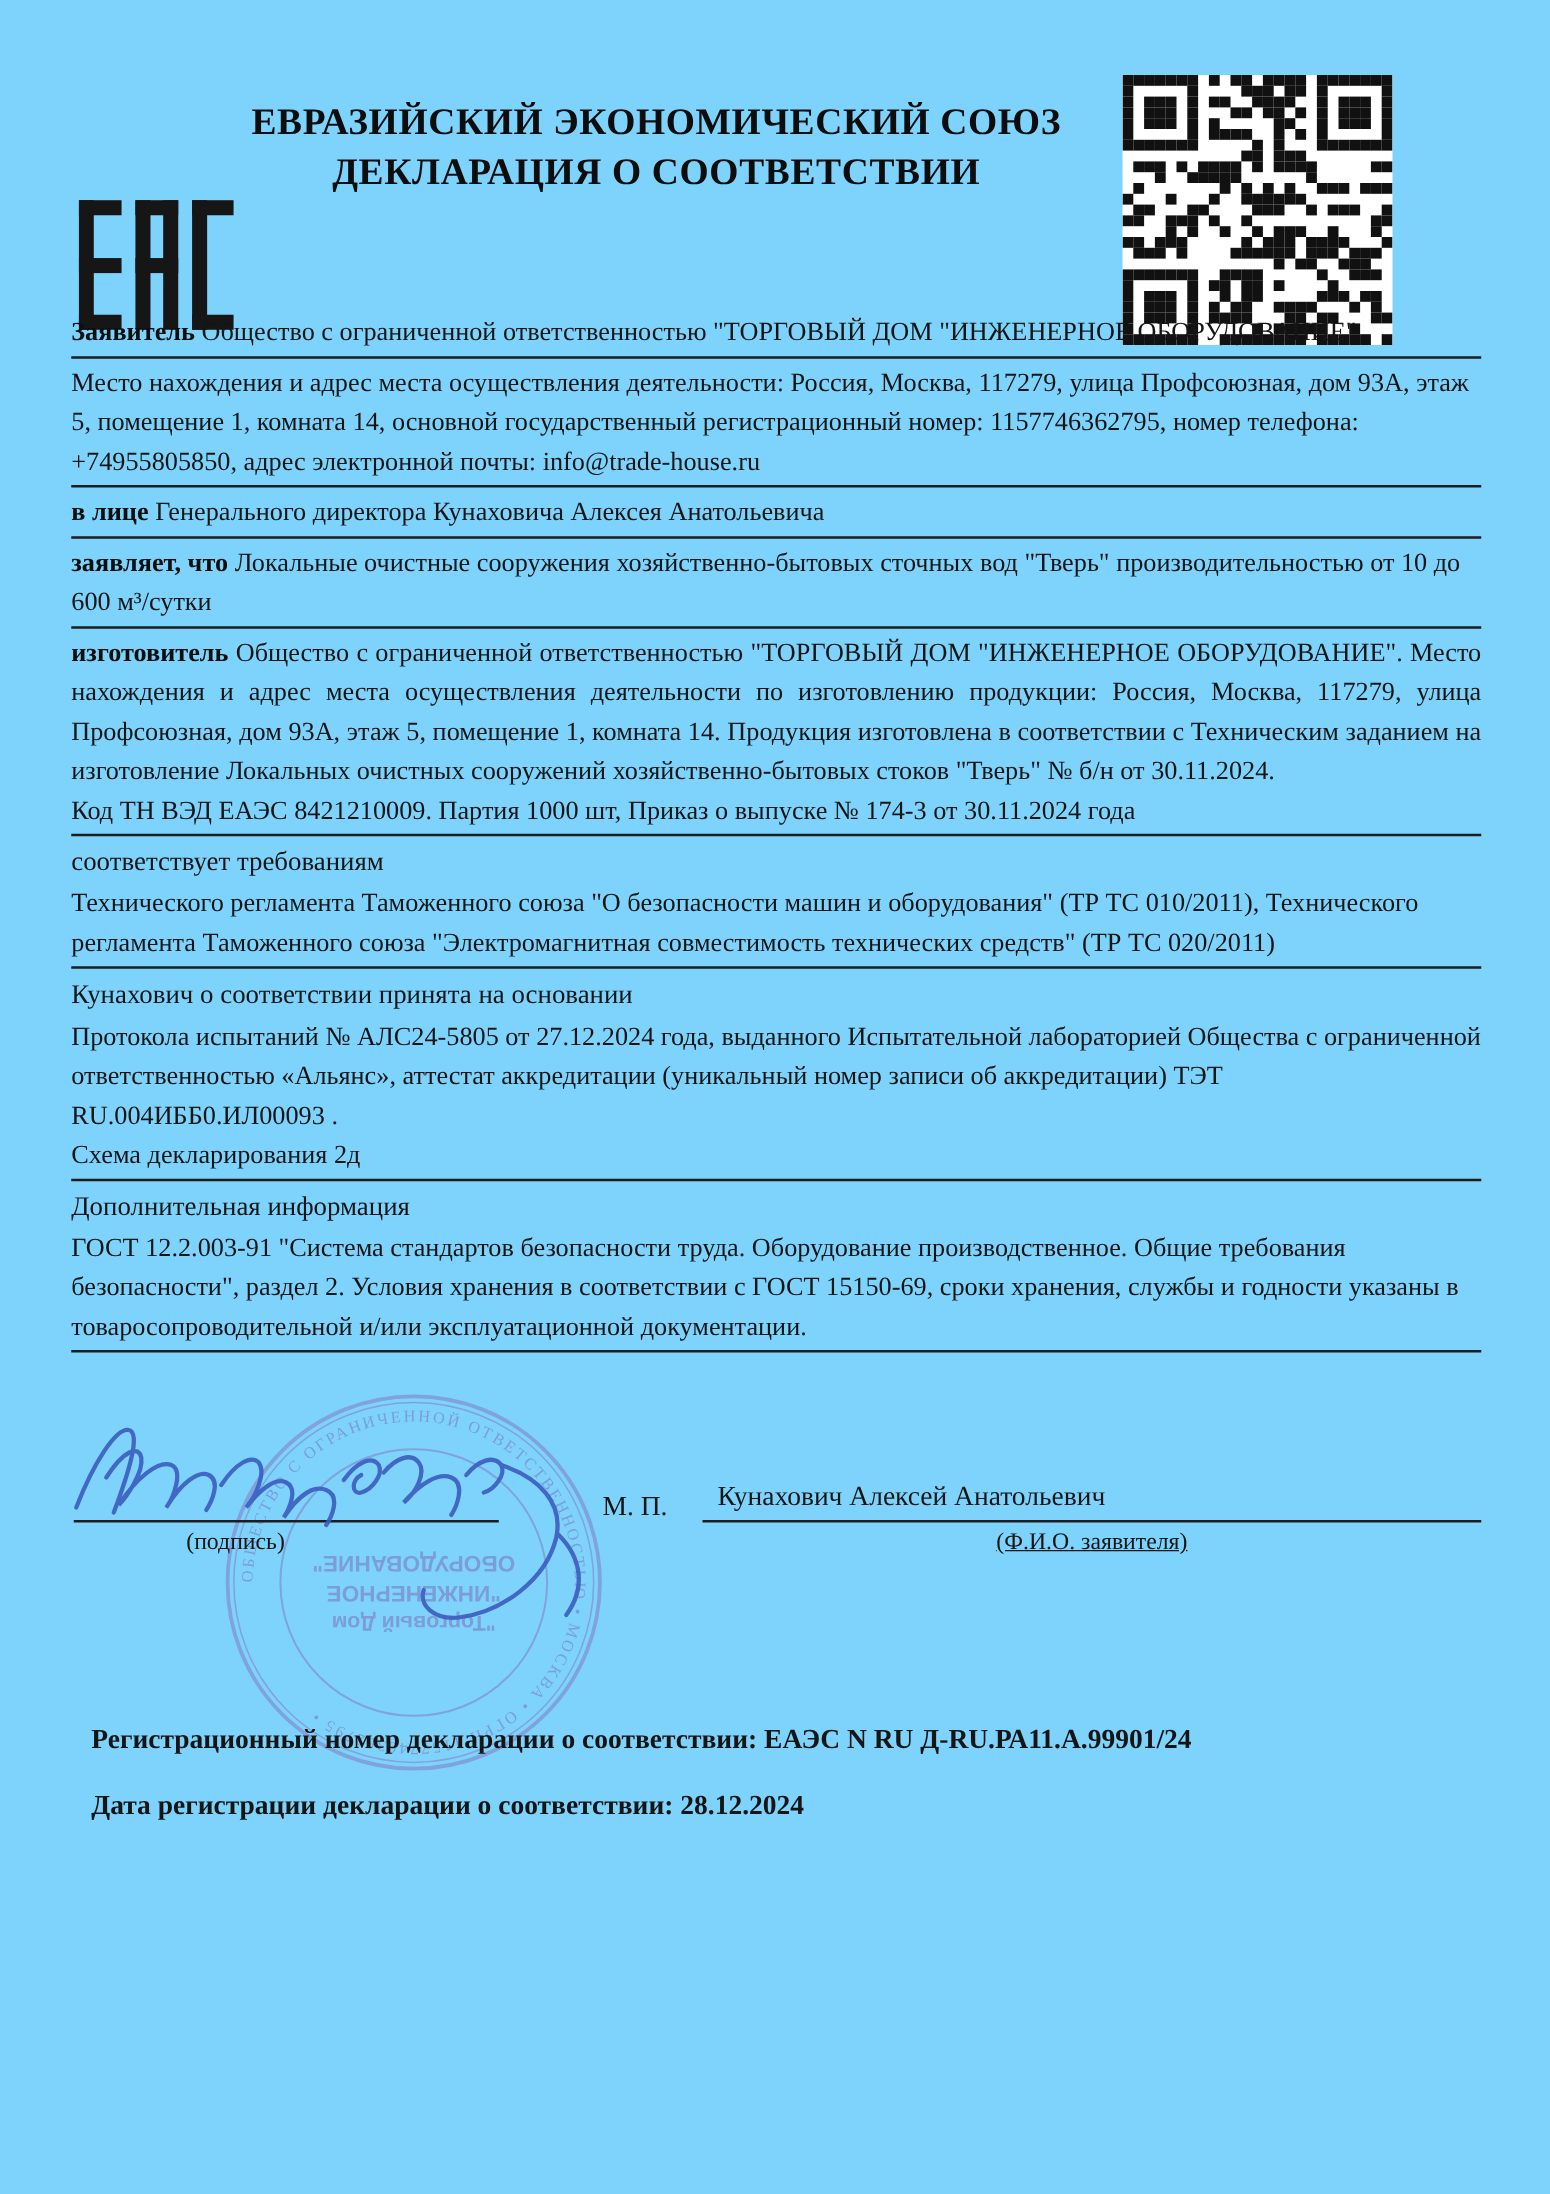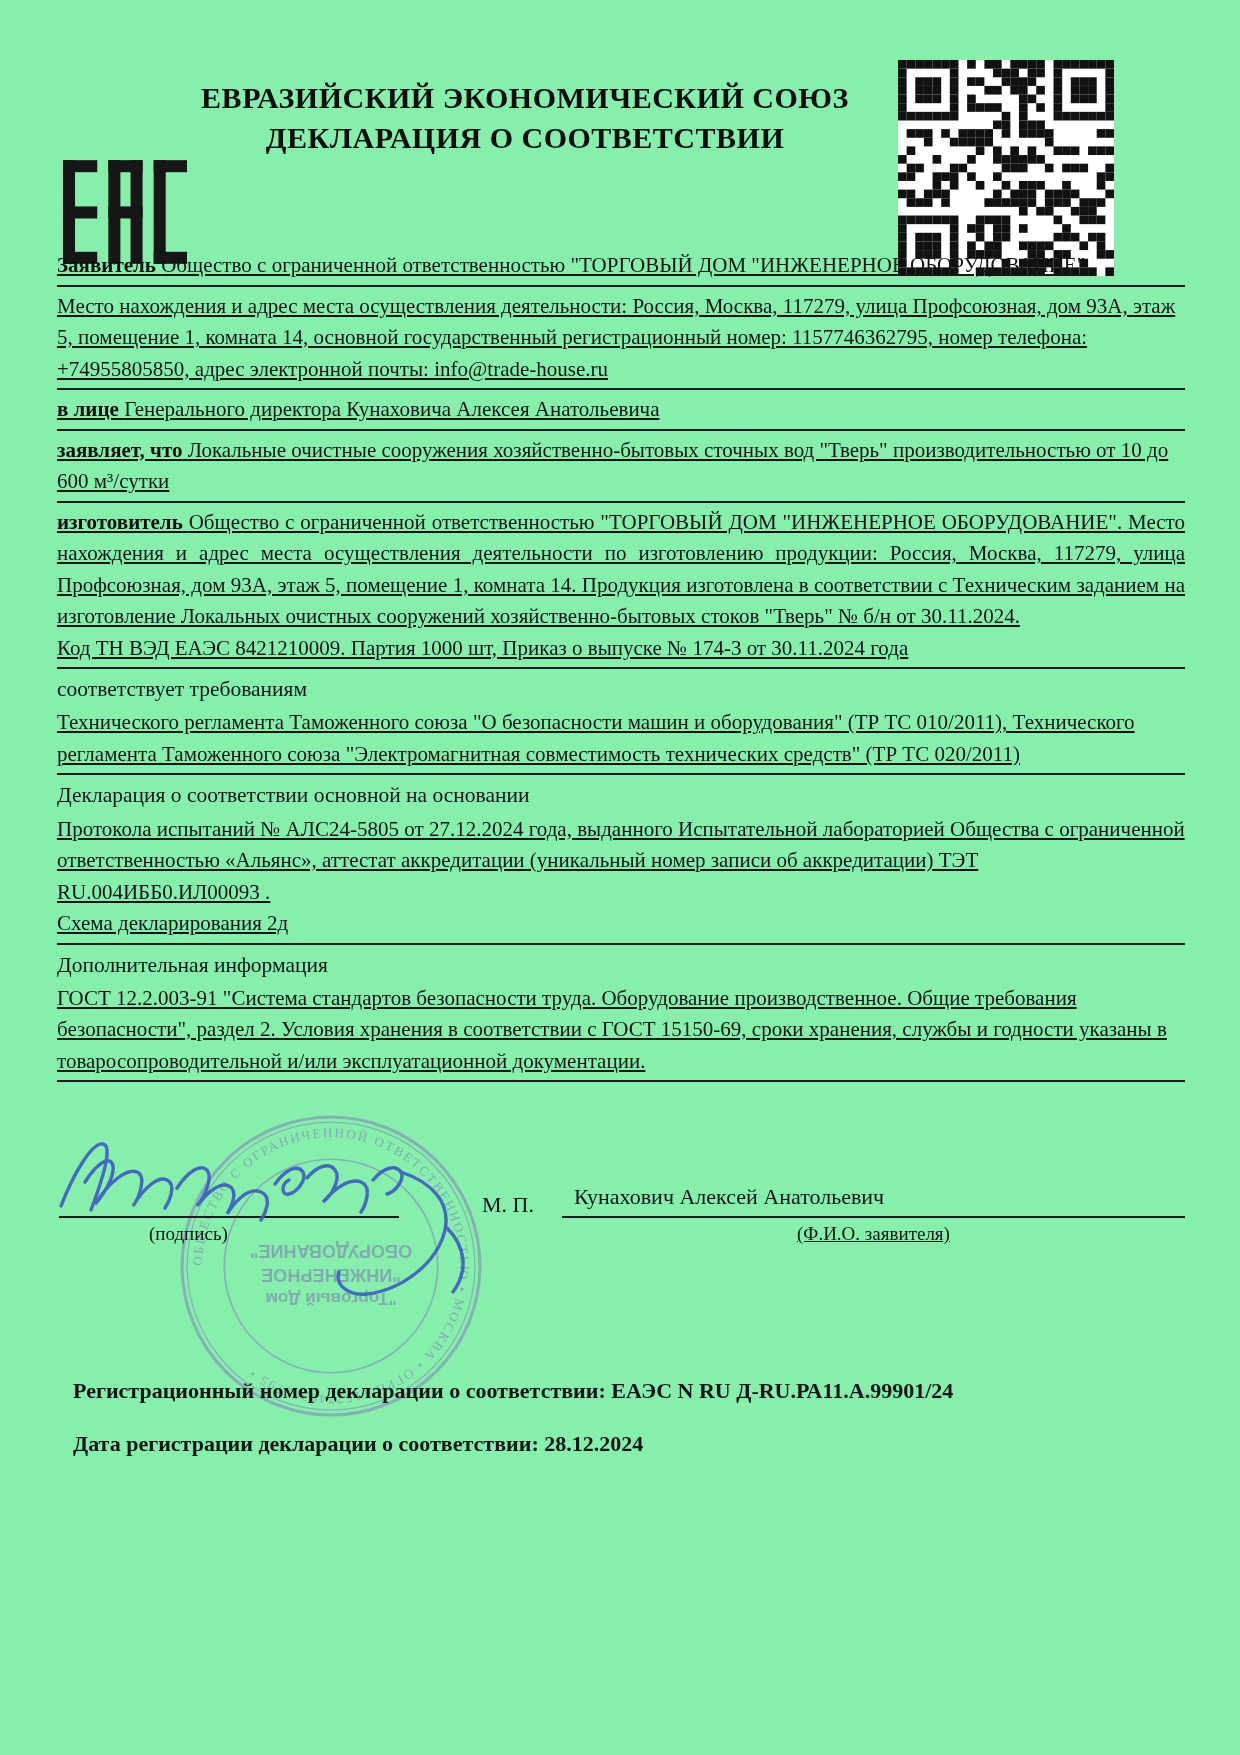--- a/index.html
+++ b/index.html
@@ -1,28 +1,28 @@
 <!DOCTYPE html>
 <html><head>
 <meta charset="utf-8">
 <style>
   html,body{margin:0;padding:0;background:#e8e8e8;}
   .page{
-    position:relative; width:1240px; height:1755px; background:#86efac;
+    position:relative; width:1240px; height:1755px; background:#7dd3fc;
     font-family:"Liberation Serif", serif; color:#151515; margin:0 auto;
     overflow:hidden;
   }
   
   .title-wrap{position:absolute; left:30px; top:78px; width:990px; text-align:center;}
   .title-line{font-weight:bold; font-size:30px; line-height:1.32; letter-spacing:.5px; color:#0d0d0d;}
   .qr{position:absolute; left:898px; top:60px; width:216px; height:216px; background:#fff;}
   .eac{position:absolute; left:63px; top:158px; width:124px; height:108px;}
   
   .content{position:absolute; left:57px; top:250px; width:1128px; font-size:21px; line-height:1.5;}
-  .sec{margin:0 0 4px 0; padding-bottom:3px;text-decoration:underline;}
+  .sec{margin:0 0 4px 0; padding-bottom:3px;}
   .ruled{border-bottom:2px solid #1d1d1d;}
   .sec p{margin:0;}
   .just{text-align:justify;}
   .h{font-weight:normal; margin:4px 0 2px 0; font-size:21.5px;}
   .validity{margin-top:8px; font-size:22px;}
   b{color:#0e0e0e;}
   
   .sig-area{position:relative; height:188px; margin-top:14px;}
   .stamp{position:absolute; left:118px; top:14px; width:312px; height:312px; opacity:.5; z-index:0;}
   .signature{position:absolute; left:-8px; top:-18px; width:560px; height:240px; z-index:1;}
@@ -386,21 +386,21 @@
     <p class="sec ruled"><b>заявляет, что</b> <span>Локальные очистные сооружения хозяйственно-бытовых сточных вод "Тверь" производительностью от 10 до 600 м³/сутки</span></p>
 
     <div class="sec ruled">
       <p class="just"><b>изготовитель</b> <span>Общество с ограниченной ответственностью "ТОРГОВЫЙ ДОМ "ИНЖЕНЕРНОЕ ОБОРУДОВАНИЕ". Место нахождения и адрес места осуществления деятельности по изготовлению продукции: Россия, Москва, 117279, улица Профсоюзная, дом 93А, этаж 5, помещение 1, комната 14. Продукция изготовлена в соответствии с Техническим заданием на изготовление Локальных очистных сооружений хозяйственно-бытовых стоков "Тверь" № б/н от 30.11.2024.</span></p>
       <p>Код ТН ВЭД ЕАЭС 8421210009. Партия 1000 шт, Приказ о выпуске № 174-3 от 30.11.2024 года</p>
     </div>
 
     <p class="h">соответствует требованиям</p>
     <p class="sec ruled">Технического регламента Таможенного союза "О безопасности машин и оборудования" (ТР ТС 010/2011), Технического регламента Таможенного союза "Электромагнитная совместимость технических средств" (ТР ТС 020/2011)</p>
 
-    <p class="h">Декларация о соответствии основной на основании</p>
+    <p class="h">Кунахович о соответствии принята на основании</p>
     <div class="sec ruled">
       <p>Протокола испытаний № АЛС24-5805 от 27.12.2024 года, выданного Испытательной лабораторией Общества с ограниченной ответственностью «Альянс», аттестат аккредитации (уникальный номер записи об аккредитации)  ТЭТ RU.004ИББ0.ИЛ00093 .</p>
       <p>Схема декларирования 2д</p>
     </div>
 
     <p class="h">Дополнительная информация</p>
     <div class="sec ruled">
       <p>ГОСТ 12.2.003-91 "Система стандартов безопасности труда. Оборудование производственное. Общие требования безопасности", раздел 2. Условия хранения в соответствии с ГОСТ 15150-69, сроки хранения, службы и годности указаны в товаросопроводительной и/или эксплуатационной документации.</p>
     </div>
 

